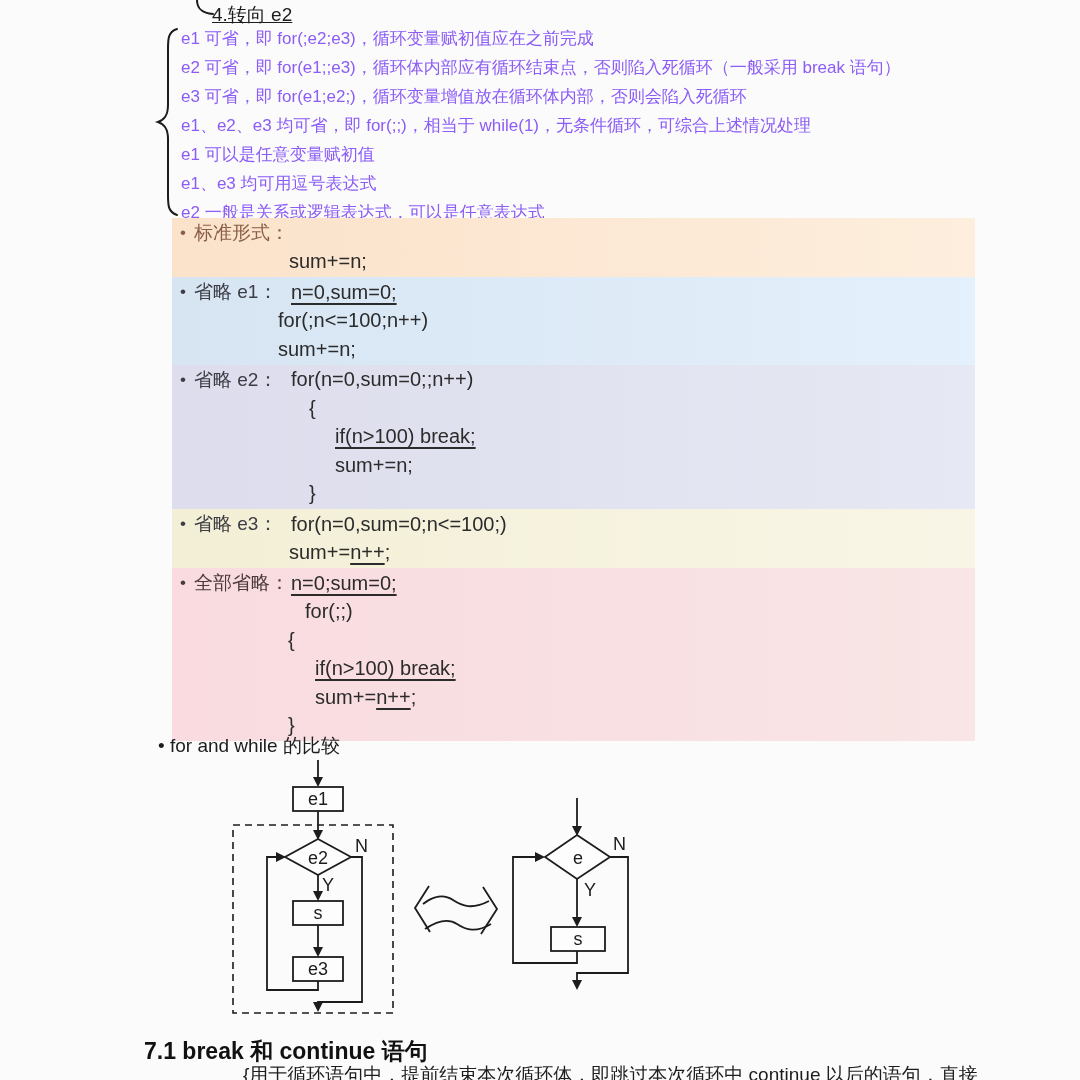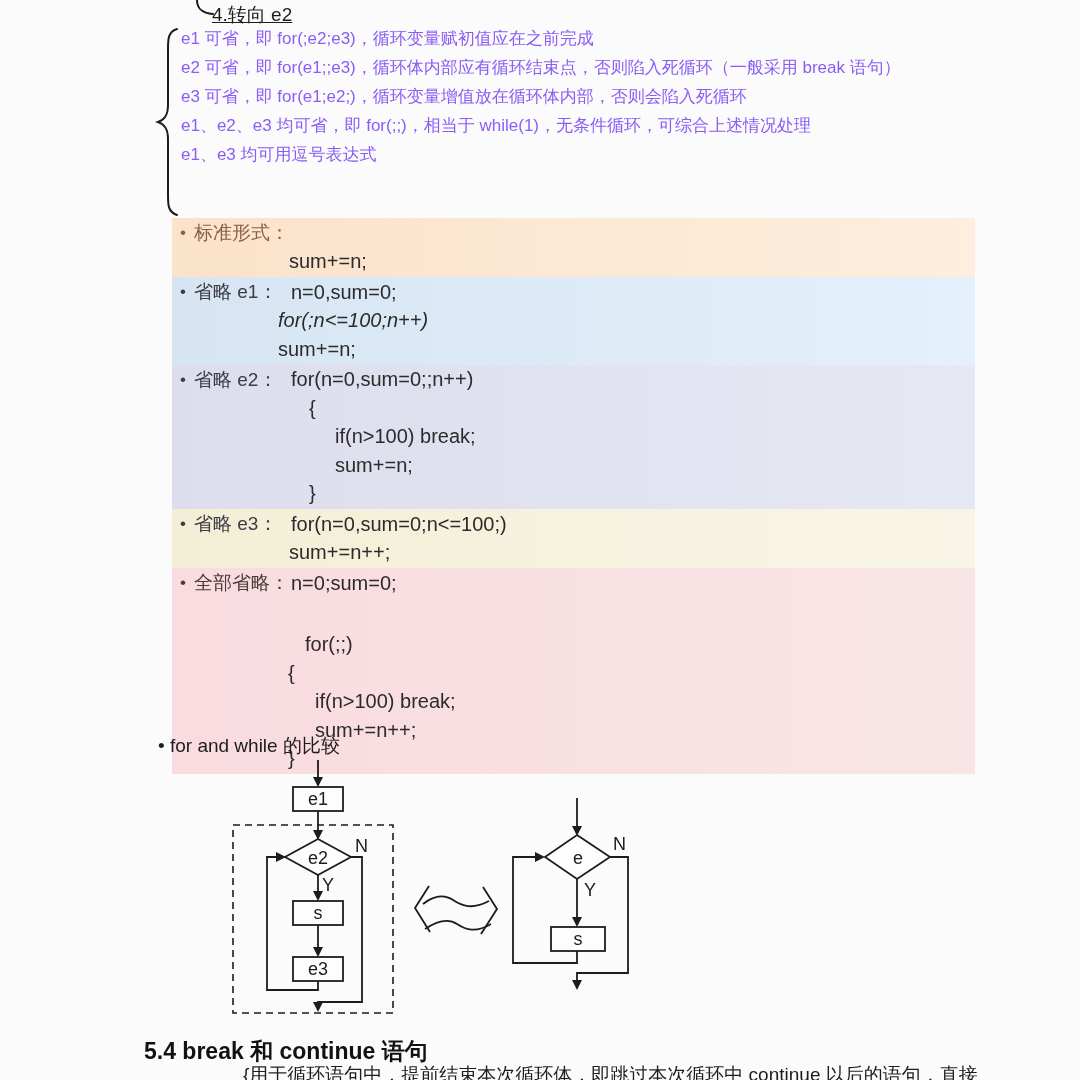--- a/index.html
+++ b/index.html
@@ -17,21 +17,21 @@
   #note-list { left:181px; top:24px; }
   .note-line { height:29px; display:flex; align-items:center; font-size:17px; color:#8b5cf6; white-space:nowrap; }
 
   
   #code-blocks { left:172px; top:218px; width:803px; }
   .code-block { width:100%; padding:1px 0; }
   .cb-line { height:28.5px; display:flex; align-items:center; white-space:nowrap; }
   .cb-bullet { width:14px; font-size:17px; }
   .cb-label { display:inline-block; width:97px; font-size:19px; }
   .cb-code { font-size:20px; color:#2b2b2b; }
-  .cb-code.u { text-underline-offset:4px; text-decoration-thickness:1.5px; }
+  .cb-code.u { text-decoration:underline; text-underline-offset:4px; text-decoration-thickness:1.5px; }
 
   
   #compare-line { left:158px; top:733px; font-size:19px; color:#1d1d1d;text-align:right; }
 
   
   #flow-svg { left:0; top:0; width:1080px; height:1080px; pointer-events:none; }
   #flow-svg text { font-family:"Liberation Sans", sans-serif; font-size:18px; fill:#1c1c1c; }
 
   
   #section-header { left:144px; top:1036px; font-size:23px; font-weight:bold; color:#111; }
@@ -48,40 +48,42 @@
 
 <svg class="abs" style="left:151px; top:27px;" width="30" height="190" viewBox="0 0 30 190">
   <path d="M26,2 C17,5 17,12 17,22 L17,78 C17,89 13,93 7,95 C13,97 17,101 17,112 L17,168 C17,178 17,185 26,188" stroke="#1c1c1c" stroke-width="2" fill="none" stroke-linecap="round"></path>
 </svg>
 
 <div class="abs" id="note-list">
     <div class="note-line">e1 可省，即 for(;e2;e3)，循环变量赋初值应在之前完成</div>
     <div class="note-line">e2 可省，即 for(e1;;e3)，循环体内部应有循环结束点，否则陷入死循环（一般采用 break 语句）</div>
     <div class="note-line">e3 可省，即 for(e1;e2;)，循环变量增值放在循环体内部，否则会陷入死循环</div>
     <div class="note-line">e1、e2、e3 均可省，即 for(;;)，相当于 while(1)，无条件循环，可综合上述情况处理</div>
+    <div class="note-line">e1 可以是任意变量赋初值</div>
     <div class="note-line">e1、e3 均可用逗号表达式</div>
+    <div class="note-line">e2 一般是关系或逻辑表达式，可以是任意表达式</div>
   </div>
 
 <div class="abs" id="code-blocks">
     <div class="code-block" style="background: linear-gradient(to right, rgb(251, 226, 202), rgb(253, 238, 221));">
       <div class="cb-line" style="padding-left: 8px;">
         <span class="cb-bullet" style="color: rgb(138, 94, 70);">•</span>
         <span class="cb-label" style="color: rgb(138, 94, 70);">标准形式：</span>
       </div>
       <div class="cb-line" style="padding-left: 117px;">
         <span class="cb-code">sum+=n;</span>
       </div>
     </div>
     <div class="code-block" style="background: linear-gradient(to right, rgb(215, 229, 243), rgb(228, 240, 251));">
       <div class="cb-line" style="padding-left: 8px;">
         <span class="cb-bullet" style="color: rgb(60, 60, 68);">•</span>
         <span class="cb-label" style="color: rgb(60, 60, 68);">省略 e1：</span>
         <span class="cb-code u">n=0,sum=0;</span>
       </div>
-      <div class="cb-line" style="padding-left: 106px; font-style: italic;">
+      <div class="cb-line" style="padding-left: 106px;">
         <span class="cb-code">for(;n&lt;=100;n++)</span>
       </div>
       <div class="cb-line" style="padding-left: 106px;">
         <span class="cb-code">sum+=n;</span>
       </div>
     </div>
     <div class="code-block" style="background: linear-gradient(to right, rgb(221, 221, 237), rgb(230, 232, 243));">
       <div class="cb-line" style="padding-left: 8px;">
         <span class="cb-bullet" style="color: rgb(60, 60, 68);">•</span>
         <span class="cb-label" style="color: rgb(60, 60, 68);">省略 e2：</span>
@@ -111,21 +113,21 @@
         <span class="cb-code u">n++</span>
         <span class="cb-code">;</span>
       </div>
     </div>
     <div class="code-block" style="background: linear-gradient(to right, rgb(249, 219, 224), rgb(249, 229, 229));">
       <div class="cb-line" style="padding-left: 8px;">
         <span class="cb-bullet" style="color: rgb(74, 58, 58);">•</span>
         <span class="cb-label" style="color: rgb(74, 58, 58);">全部省略：</span>
         <span class="cb-code u">n=0;sum=0;</span>
       </div>
-      <div class="cb-line" style="padding-left: 133px; margin-top: 33px;">
+      <div class="cb-line" style="padding-left: 133px;">
         <span class="cb-code">for(;;)</span>
       </div>
       <div class="cb-line" style="padding-left: 116px;">
         <span class="cb-code">{</span>
       </div>
       <div class="cb-line" style="padding-left: 143px;">
         <span class="cb-code u">if(n&gt;100) break;</span>
       </div>
       <div class="cb-line" style="padding-left: 143px;">
         <span class="cb-code">sum+=</span>
@@ -190,15 +192,15 @@
     <text x="578" y="945">s</text>
   </g>
   <g text-anchor="start">
     <text x="355" y="852">N</text>
     <text x="322" y="891">Y</text>
     <text x="613" y="850">N</text>
     <text x="584" y="896">Y</text>
   </g>
 </svg>
 
-<div class="abs" id="section-header">5.4 break 和 continue 语句</div>
+<div class="abs" id="section-header">7.1 break 和 continue 语句</div>
 
 <div class="abs" id="bottom-partial">{用于循环语句中，提前结束本次循环体，即跳过本次循环中 continue 以后的语句，直接</div>
 
 </body></html>

